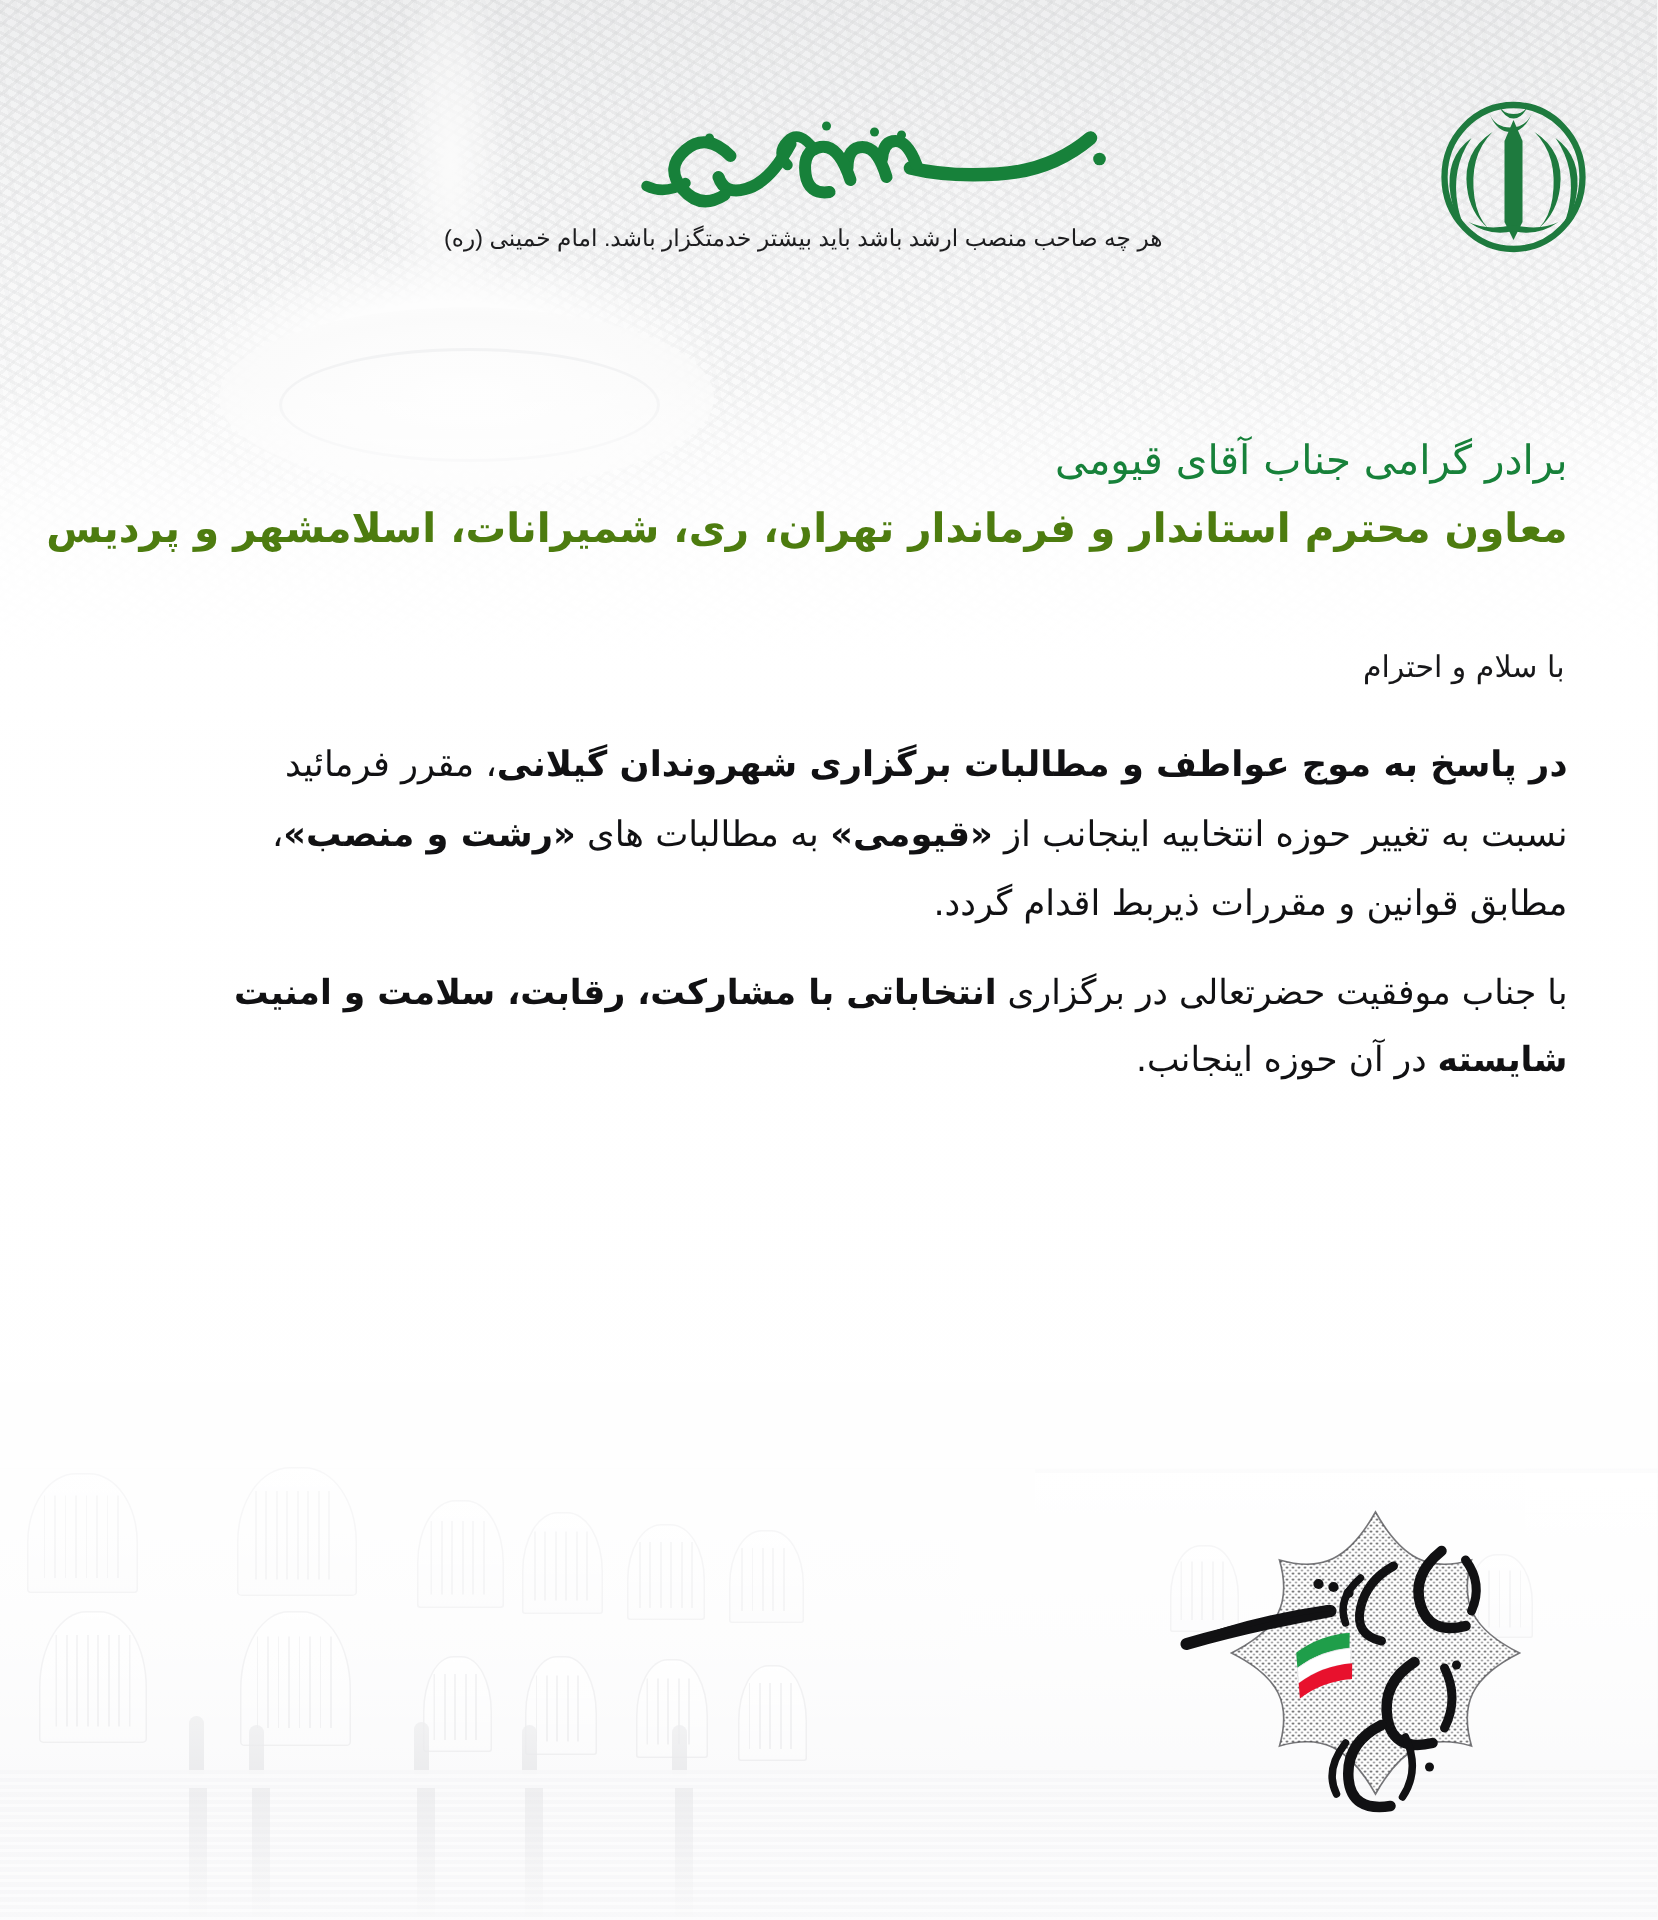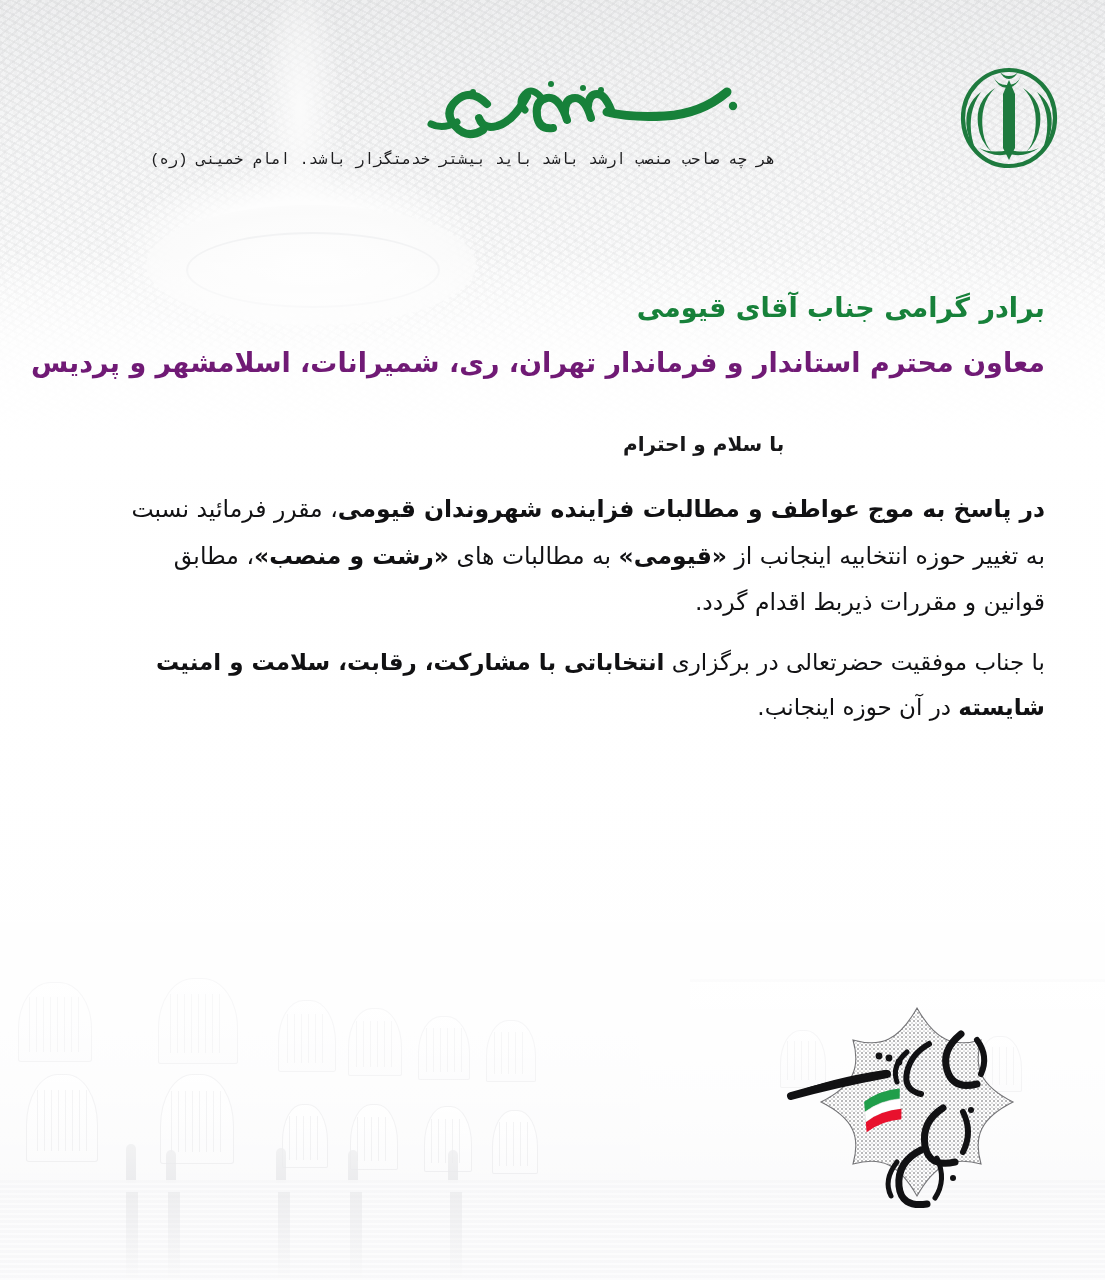--- a/index.html
+++ b/index.html
@@ -123,44 +123,44 @@
   .emblem svg{width:108px;height:128px;display:block;}
 
   .basmala{
     position:absolute;right:360px;top:70px;width:330px;height:72px;
   }
   .basmala svg{width:330px;height:72px;display:block;}
 
   .quote{
     position:absolute;right:330px;top:150px;width:520px;
     text-align:right;
-    font-family:Liberation Mono, monospace;
+    font-family:Liberation Sans, sans-serif;
     font-size:15.5px;color:#1d1d1f;letter-spacing:.1px;
     white-space:nowrap;direction:rtl;
   }
 
   
   .addressee{
     position:absolute;right:60px;top:288px;width:1000px;
     text-align:right;direction:rtl;
   }
   .addressee .ln1{
-    font-size:27px;font-weight:700;color:#17813a;line-height:1.45;
+    font-size:27px;font-weight:400;color:#17813a;line-height:1.45;
     letter-spacing:0px;white-space:nowrap;
   }
   .addressee .ln2{
-    font-size:27px;font-weight:700;color:#701a75;line-height:1.45;
-    margin-top:16px;white-space:nowrap;
+    font-size:27px;font-weight:700;color:#4d7c0f;line-height:1.45;
+    margin-top:6px;white-space:nowrap;
   }
 
   
   .salutation{
     position:absolute;right:62px;top:432px;width:420px;
-    text-align:left;direction:rtl;
-    font-size:20px;color:#171719;font-weight:700;
+    text-align:right;direction:rtl;
+    font-size:20px;color:#171719;font-weight:400;
   }
   .body{
     position:absolute;right:60px;top:486px;width:920px;
     text-align:right;direction:rtl;color:#111113;
   }
   .para{margin:0 0 14px 0;line-height:1.98;font-size:23px;font-weight:400;}
   .para.tight{margin-bottom:10px;}
   .b{font-weight:700;}
   .p-lead{font-size:23.5px;}
 
@@ -281,21 +281,21 @@
     <div class="quote">هر چه صاحب منصب ارشد باشد باید بیشتر خدمتگزار باشد. امام خمینی (ره)</div>
 
     <div class="addressee">
       <div class="ln1">برادر گرامی جناب آقای قیومی</div>
       <div class="ln2">معاون محترم استاندار و فرماندار تهران، ری، شمیرانات، اسلامشهر و پردیس</div>
     </div>
 
     <div class="salutation">با سلام و احترام</div>
 
     <div class="body">
-      <p class="para p-lead"><span class="b">در پاسخ به موج عواطف و مطالبات فزاینده شهروندان قیومی</span><span>، مقرر فرمائید نسبت به تغییر حوزه انتخابیه اینجانب از </span><span class="b">«قیومی»</span><span> به مطالبات های </span><span class="b">«رشت و منصب»</span><span>، مطابق قوانین و مقررات ذیربط اقدام گردد.</span></p>
+      <p class="para p-lead"><span class="b">در پاسخ به موج عواطف و مطالبات برگزاری شهروندان گیلانی</span><span>، مقرر فرمائید نسبت به تغییر حوزه انتخابیه اینجانب از </span><span class="b">«قیومی»</span><span> به مطالبات های </span><span class="b">«رشت و منصب»</span><span>، مطابق قوانین و مقررات ذیربط اقدام گردد.</span></p>
 
 
       <p class="para"><span>با جناب موفقیت حضرتعالی در برگزاری </span><span class="b">انتخاباتی با مشارکت، رقابت، سلامت و امنیت شایسته</span><span> در آن حوزه اینجانب.</span></p>
     </div>
 
     <div class="sig-wrap">
       
       
     </div>
 

